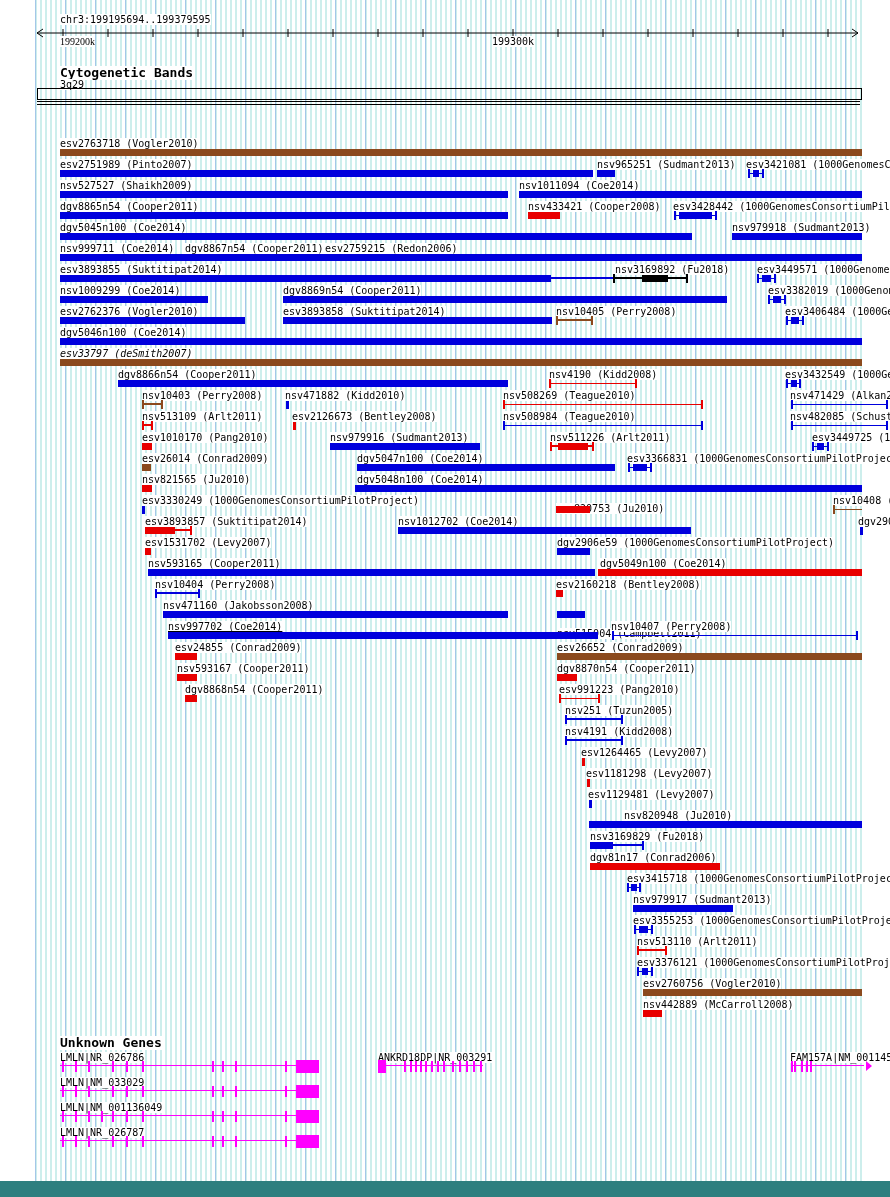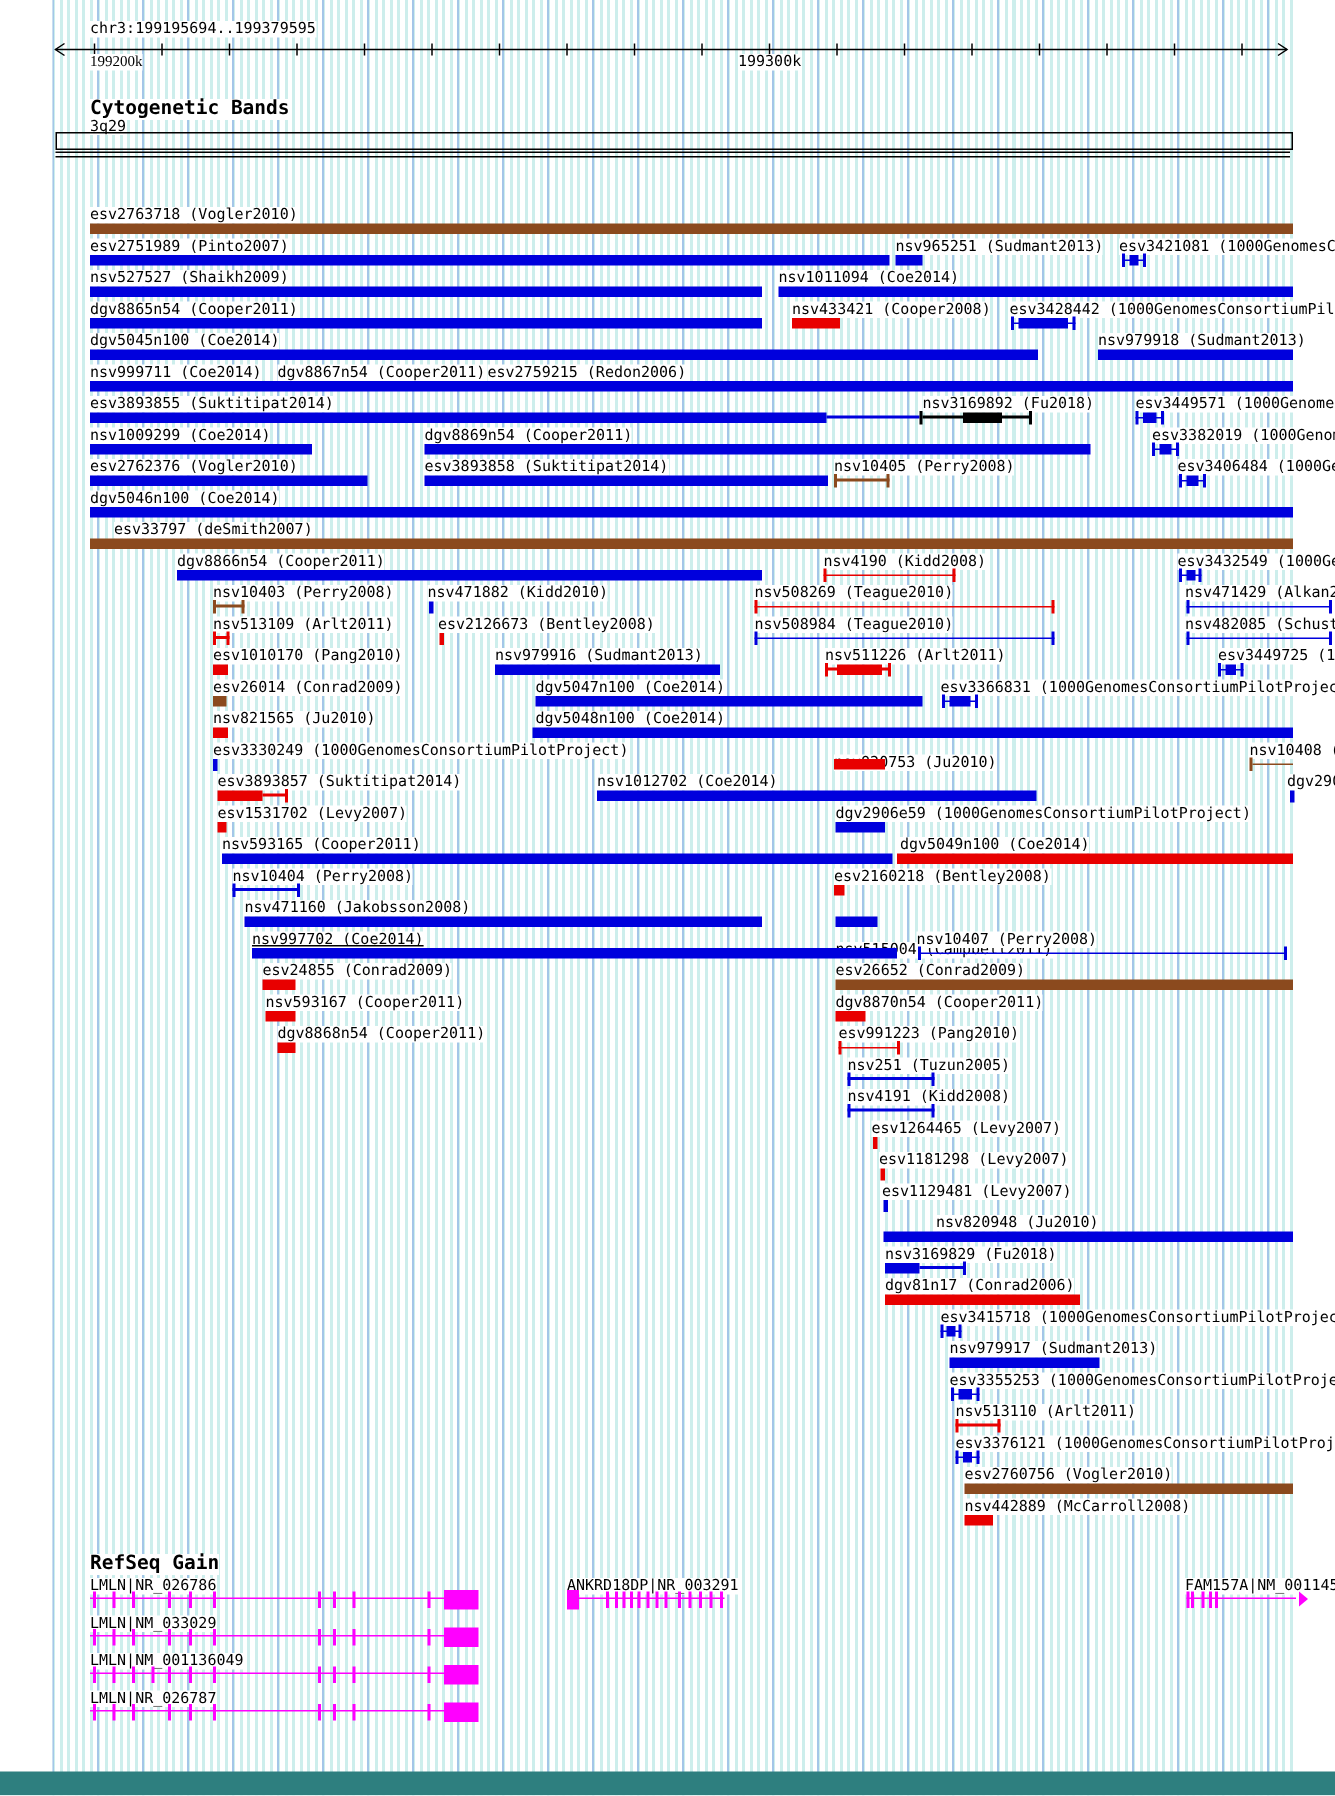--- a/index.html
+++ b/index.html
@@ -121,21 +121,21 @@
       <div class="bar" style="left: 556px; top: 316px; width: 2px; height: 9px; background: rgb(139, 74, 30);"></div>
       <div class="bar" style="left: 556px; top: 319px; width: 37px; height: 2px; background: rgb(139, 74, 30);"></div>
       <div class="bar" style="left: 591px; top: 316px; width: 2px; height: 9px; background: rgb(139, 74, 30);"></div>
       <div class="lbl" style="left: 785px; top: 306px;">esv3406484 (1000Ge</div>
       <div class="bar" style="left: 786px; top: 316px; width: 2px; height: 9px; background: rgb(0, 0, 221);"></div>
       <div class="bar" style="left: 786px; top: 320px; width: 18px; height: 1px; background: rgb(0, 0, 221);"></div>
       <div class="bar" style="left: 802px; top: 316px; width: 2px; height: 9px; background: rgb(0, 0, 221);"></div>
       <div class="bar" style="left: 791px; top: 317px; width: 8px; height: 7px; background: rgb(0, 0, 221);"></div>
       <div class="lbl" style="left: 60px; top: 327px;">dgv5046n100 (Coe2014)</div>
       <div class="bar" style="left: 60px; top: 338px; width: 802px; height: 7px; background: rgb(0, 0, 221);"></div>
-      <div class="lbl" style="left: 76px; top: 348px;">esv33797 (deSmith2007)</div>
+      <div class="lbl" style="left: 60px; top: 348px; font-style: italic;">esv33797 (deSmith2007)</div>
       <div class="bar" style="left: 60px; top: 359px; width: 802px; height: 7px; background: rgb(139, 74, 30);"></div>
       <div class="lbl" style="left: 118px; top: 369px;">dgv8866n54 (Cooper2011)</div>
       <div class="bar" style="left: 118px; top: 380px; width: 390px; height: 7px; background: rgb(0, 0, 221);"></div>
       <div class="lbl" style="left: 549px; top: 369px;">nsv4190 (Kidd2008)</div>
       <div class="bar" style="left: 549px; top: 379px; width: 2px; height: 9px; background: rgb(232, 0, 0);"></div>
       <div class="bar" style="left: 549px; top: 383px; width: 88px; height: 1px; background: rgb(232, 0, 0);"></div>
       <div class="bar" style="left: 635px; top: 379px; width: 2px; height: 9px; background: rgb(232, 0, 0);"></div>
       <div class="lbl" style="left: 785px; top: 369px;">esv3432549 (1000Ge</div>
       <div class="bar" style="left: 786px; top: 379px; width: 2px; height: 9px; background: rgb(0, 0, 221);"></div>
       <div class="bar" style="left: 786px; top: 383px; width: 15px; height: 1px; background: rgb(0, 0, 221);"></div>
@@ -292,21 +292,21 @@
       <div class="bar" style="left: 637px; top: 967px; width: 2px; height: 9px; background: rgb(0, 0, 221);"></div>
       <div class="bar" style="left: 637px; top: 971px; width: 16px; height: 1px; background: rgb(0, 0, 221);"></div>
       <div class="bar" style="left: 651px; top: 967px; width: 2px; height: 9px; background: rgb(0, 0, 221);"></div>
       <div class="bar" style="left: 642px; top: 968px; width: 6px; height: 7px; background: rgb(0, 0, 221);"></div>
       <div class="lbl" style="left: 643px; top: 978px;">esv2760756 (Vogler2010)</div>
       <div class="bar" style="left: 643px; top: 989px; width: 219px; height: 7px; background: rgb(139, 74, 30);"></div>
       <div class="lbl" style="left: 643px; top: 999px;">nsv442889 (McCarroll2008)</div>
       <div class="bar" style="left: 643px; top: 1010px; width: 19px; height: 7px; background: rgb(232, 0, 0);"></div>
     </div>
 
-  <div class="hd" style="left:60px;top:1036px;">RefSeq Gain</div>
+  <div class="hd" style="left:60px;top:1036px;">Unknown Genes</div>
   <div id="genes">
       <div class="lbl" style="left: 60px; top: 1052px;">LMLN|NR_026786</div>
       <div class="bar" style="left: 60px; top: 1065px; width: 236px; height: 1px; background: rgb(255, 0, 255);"></div>
       <div class="bar" style="left: 62px; top: 1061px; width: 2px; height: 11px; background: rgb(255, 0, 255);"></div>
       <div class="bar" style="left: 75px; top: 1061px; width: 2px; height: 11px; background: rgb(255, 0, 255);"></div>
       <div class="bar" style="left: 88px; top: 1061px; width: 2px; height: 11px; background: rgb(255, 0, 255);"></div>
       <div class="bar" style="left: 112px; top: 1061px; width: 2px; height: 11px; background: rgb(255, 0, 255);"></div>
       <div class="bar" style="left: 126px; top: 1061px; width: 2px; height: 11px; background: rgb(255, 0, 255);"></div>
       <div class="bar" style="left: 142px; top: 1061px; width: 2px; height: 11px; background: rgb(255, 0, 255);"></div>
       <div class="bar" style="left: 212px; top: 1061px; width: 2px; height: 11px; background: rgb(255, 0, 255);"></div>

